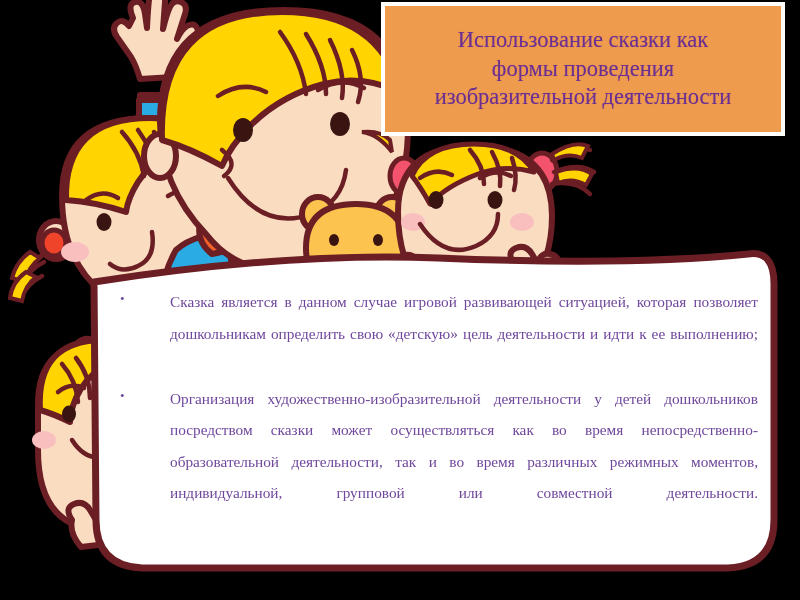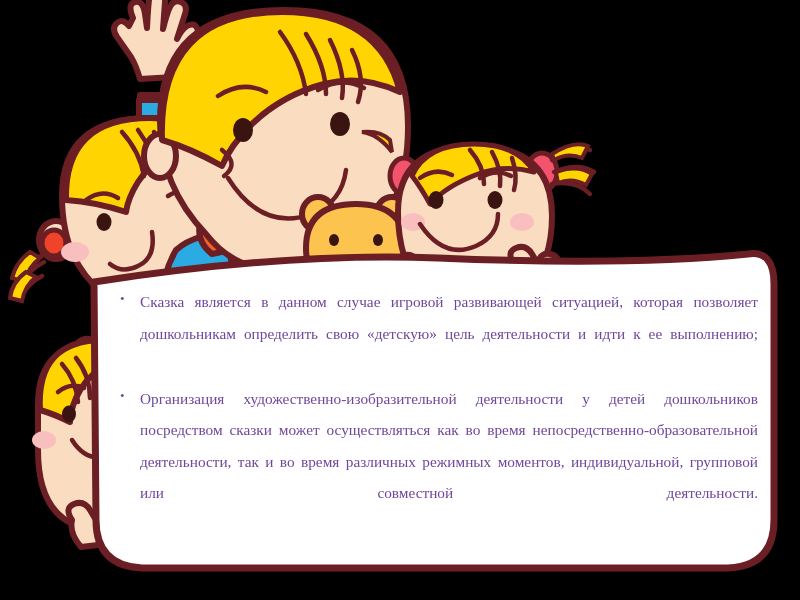--- a/index.html
+++ b/index.html
@@ -48,21 +48,21 @@
     font-family:"Liberation Serif", serif;
     font-size:15.3px;
     line-height:2.06;
     text-align:justify;
   }
   .bullet-row{display:flex;align-items:flex-start;margin-bottom:2px;}
   .bullet-dot{
     flex:0 0 20px;color:#6f479c;font-size:13px;line-height:2.06;
     text-align:left;padding-left:2px;
   }
-  .bullet-body{flex:1 1 auto;text-align:justify;text-justify:inter-word;}
+  .bullet-body{flex:1 1 auto;text-align:justify;text-justify:inter-word;margin-left:30px;}
   .bullet-body:after{content:"";display:inline-block;width:100%;}
 </style>
 </head>
 <body>
 
 <div id="slide">
 
   <svg id="art" viewBox="0 0 800 600" xmlns="http://www.w3.org/2000/svg">
     <defs>
       <style>
@@ -207,20 +207,27 @@
       <ellipse cx="522" cy="222" rx="12" ry="9" class="blush"></ellipse>
       <path class="ol4" d="M420 224 q24 36 56 22 q22 -10 22 -32" stroke-width="5"></path>
 
       <path class="ol skin" d="M400 272 q-8 -12 2 -16 q10 -4 16 6 l6 10
           q2 -12 12 -10 q11 2 8 14 q12 -2 11 8 q-1 10 -12 11 l-34 4 q-12 -14 -9 -27 z"></path>
       <path class="ol skin" d="M514 264 q-8 -12 2 -16 q10 -4 16 6 l6 10
           q2 -12 12 -10 q11 2 8 14 q12 -2 11 8 q-1 10 -12 11 l-34 4 q-12 -14 -9 -27 z"></path>
     </g>
   </svg>
 
+  <div id="title-box">
+    <div id="title-inner">
+      <div id="title-text">Использование сказки как
+формы проведения
+изобразительной деятельности</div>
+    </div>
+  </div>
 
   <div id="banner">
     <svg viewBox="0 0 690 325" preserveAspectRatio="none" xmlns="http://www.w3.org/2000/svg">
       <path d="M6 34 Q200 4 350 10 Q540 18 660 6 Q686 2 686 36 L686 272 Q686 318 640 320 L54 320 Q8 318 8 272 L6 34 Z" fill="#ffffff" stroke="#6b1e24" stroke-width="7" stroke-linejoin="round"></path>
     </svg>
 
     <div id="banner-text">
       <div class="bullet-row">
         <div class="bullet-dot">•</div>
         <div class="bullet-body">Сказка является в данном случае игровой развивающей ситуацией, которая позволяет дошкольникам определить свою «детскую» цель деятельности и идти к ее выполнению;</div>

